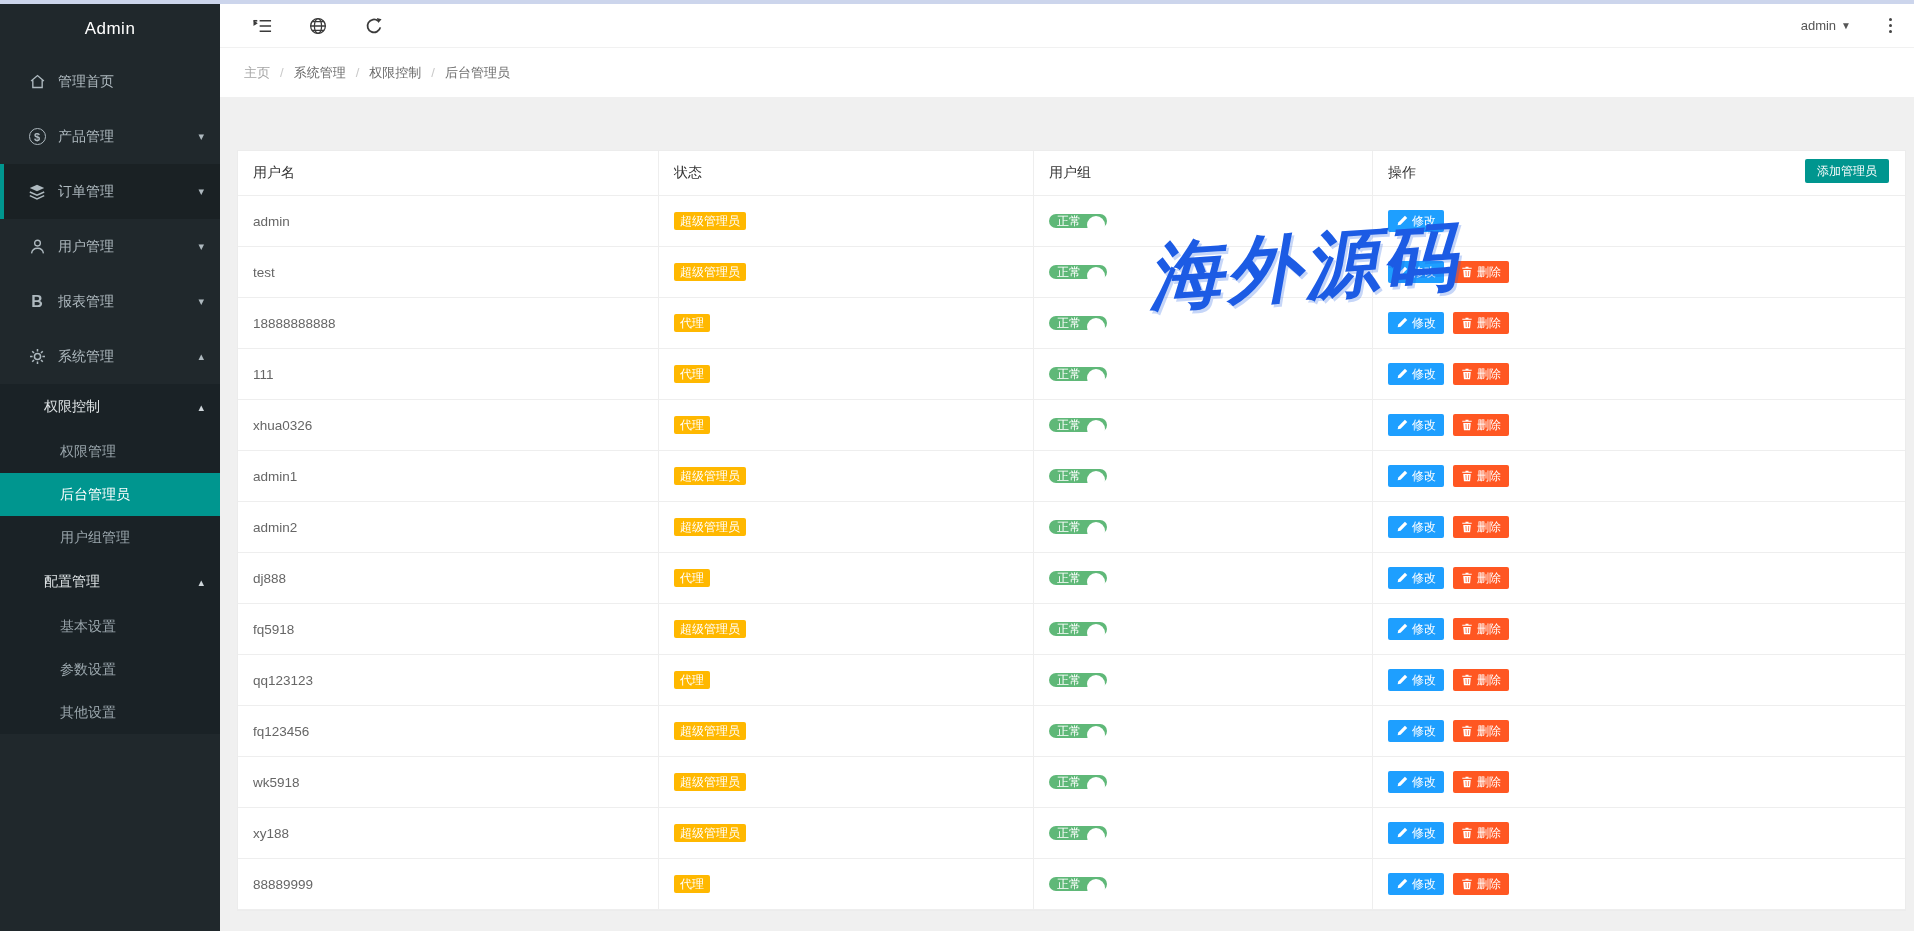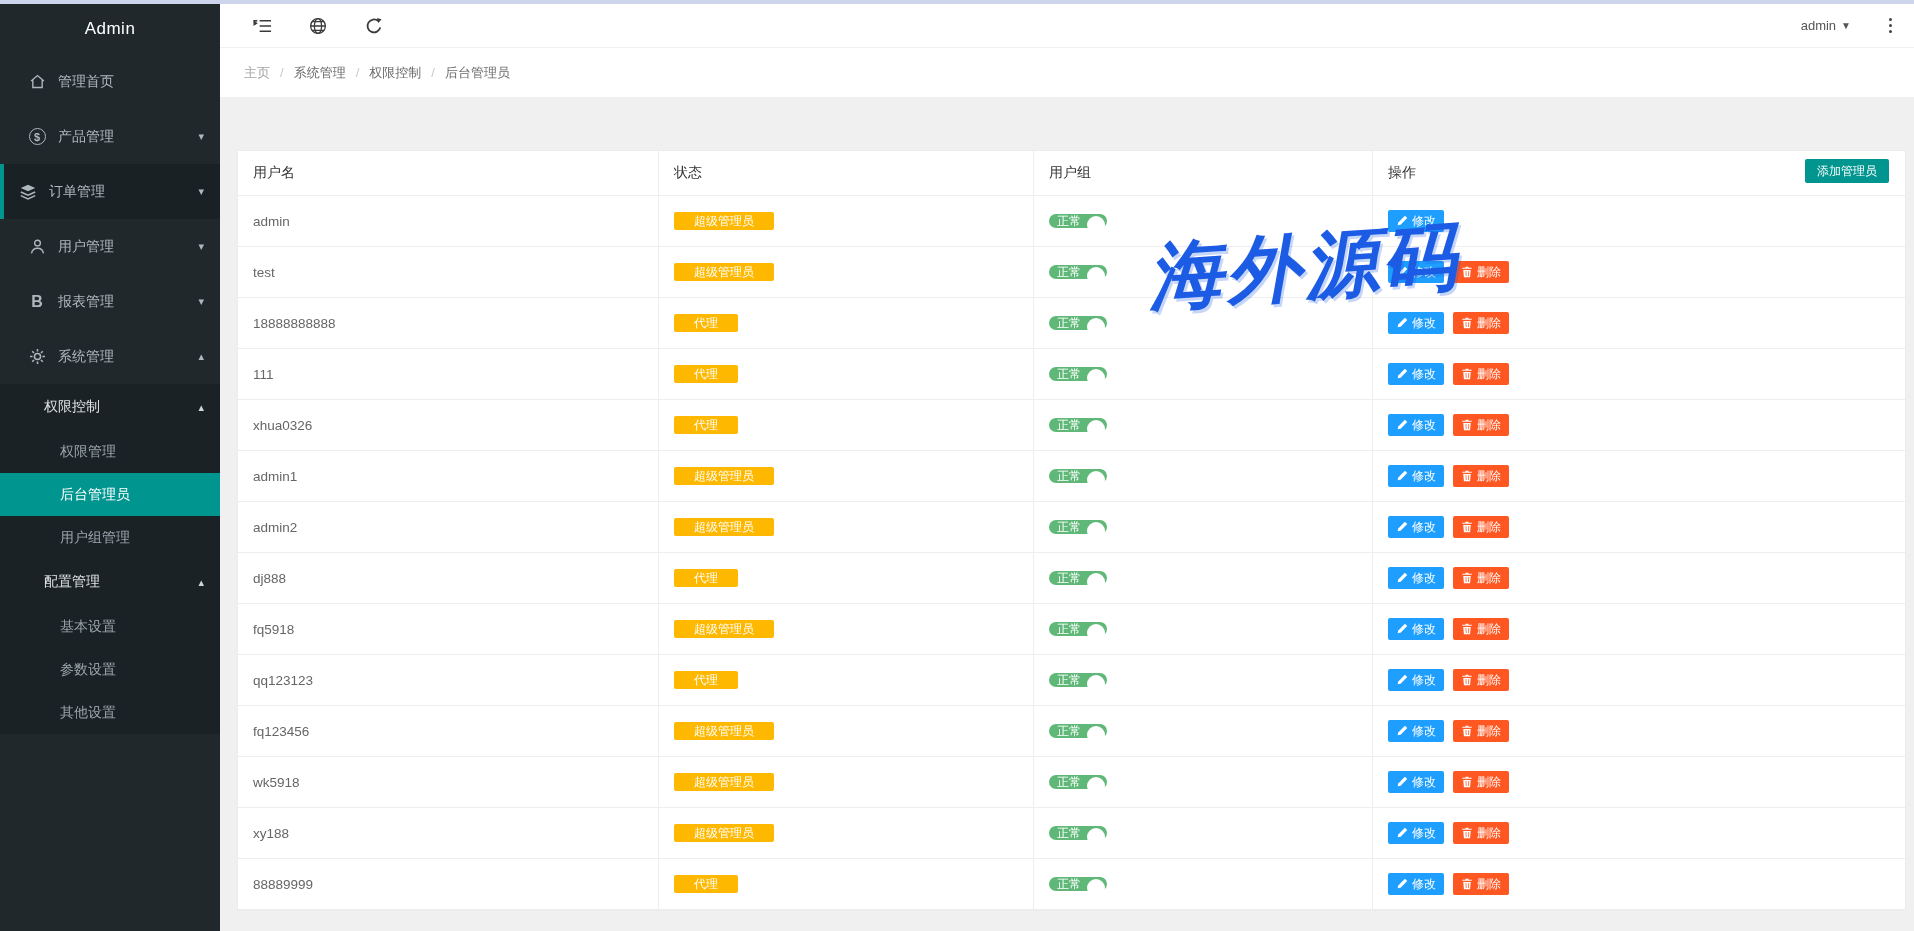--- a/index.html
+++ b/index.html
@@ -8,21 +8,21 @@
 
   
   .top-strip { position:absolute; left:0; top:0; width:1914px; height:4px; background:#ccd5ec; z-index:30; }
 
   
   .sidebar { position:absolute; left:0; top:4px; width:220px; height:927px; background:#20282c; z-index:20; }
   .side-title { height:50px; display:flex; align-items:center; justify-content:center;
     color:#ffffff; font-size:17px; letter-spacing:.5px; }
   .s-item { display:flex; align-items:center; color:#aeb9bf; font-size:14px; cursor:pointer; position:relative; }
   .s-item.lv-0 { height:55px; padding:0 16px 0 27px; }
-  .s-item.lv-0.highlight { background:#1a2124; border-left:4px solid #00968f; padding-left:14px; }
+  .s-item.lv-0.highlight { background:#1a2124; border-left:4px solid #00968f; padding-left:23px; }
   .s-sub-wrap { background:#1a2226; }
   .s-item.lv-1 { height:46px; padding:0 16px 0 44px; color:#dfe4e6; }
   .s-item.lv-2 { height:43px; padding:0 16px 0 60px; color:#9aa6ac; }
   .s-item.lv-2.active { background:#00968f; color:#ffffff; }
   .s-icon { width:20px; height:20px; margin-right:11px; display:inline-flex; align-items:center; justify-content:center; color:#aeb9bf; flex:0 0 20px; }
   .s-icon b { font-size:16px; font-weight:700; }
   .s-icon .dollar-circle { width:17px; height:17px; border:1.6px solid currentColor; border-radius:50%;
      display:flex; align-items:center; justify-content:center; font-size:11px; font-weight:bold; }
   .s-label { flex:1 1 auto; white-space:nowrap; }
   .s-caret { margin-left:auto; font-size:11px; color:#aeb9bf; }
@@ -53,21 +53,21 @@
   .trow > div { border-right:1px solid #eeeeee; border-bottom:1px solid #eeeeee;
      display:flex; align-items:center; padding-left:15px; position:relative; }
   .trow > div:last-child { border-right:none; }
   .thead > div { height:45px; font-size:14px; color:#333; }
   .tbody > div { height:51px; font-size:13.5px; color:#666; }
 
   .add-btn { position:absolute; right:16px; top:8px; height:24px; padding:0 12px; border:none; cursor:pointer;
     background:#00968f; color:#fff; font-size:12px; border-radius:2px;
     font-family:"Liberation Sans",sans-serif; }
 
-  .badge { background:#FFB800; color:#fff; font-size:12px; padding:3px 20px; border-radius:2px; line-height:1; }
+  .badge { background:#FFB800; color:#fff; font-size:12px; padding:3px 6px; border-radius:2px; line-height:1; }
 
   .toggle { width:58px; height:14px; border-radius:11px; background:#5FB878; display:inline-flex;
     align-items:center; cursor:pointer; position:relative; }
   .t-label { color:#fff; font-size:12px; margin-left:8px; }
   .t-knob { position:absolute; right:2px; top:2px; width:18px; height:18px; border-radius:50%; background:#ffffff; }
 
   .op-btn { height:22px; padding:0 8px; border:none; border-radius:2px; color:#fff; font-size:12px;
     display:inline-flex; align-items:center; gap:4px; cursor:pointer; font-family:"Liberation Sans",sans-serif; }
   .op-btn.edit { background:#1E9FFF; }
   .op-btn.del  { background:#FF5722; margin-left:9px; }

